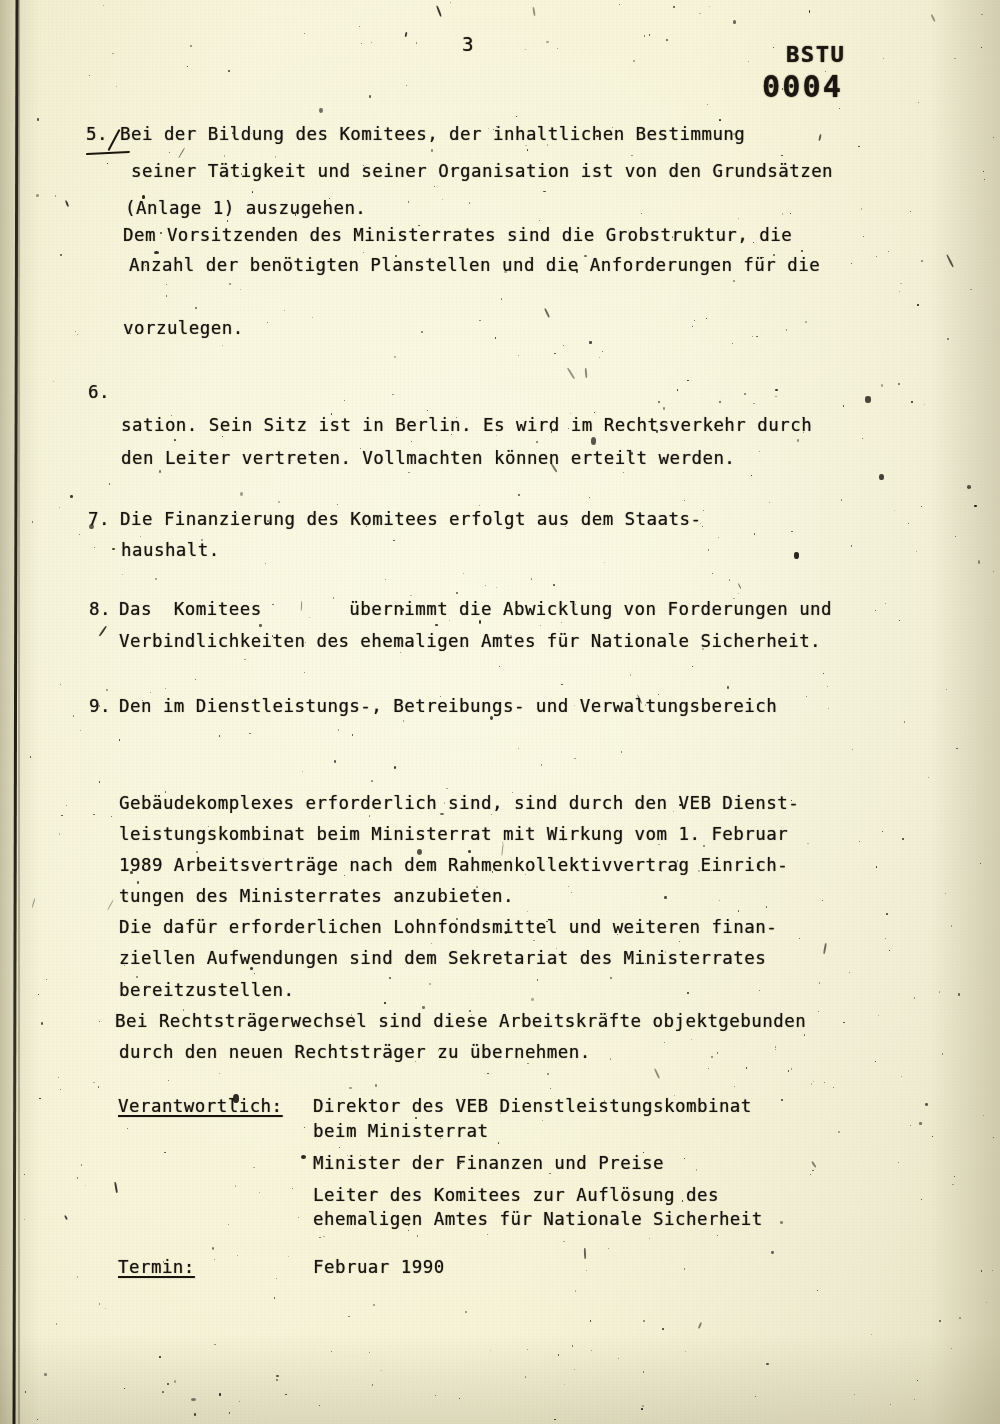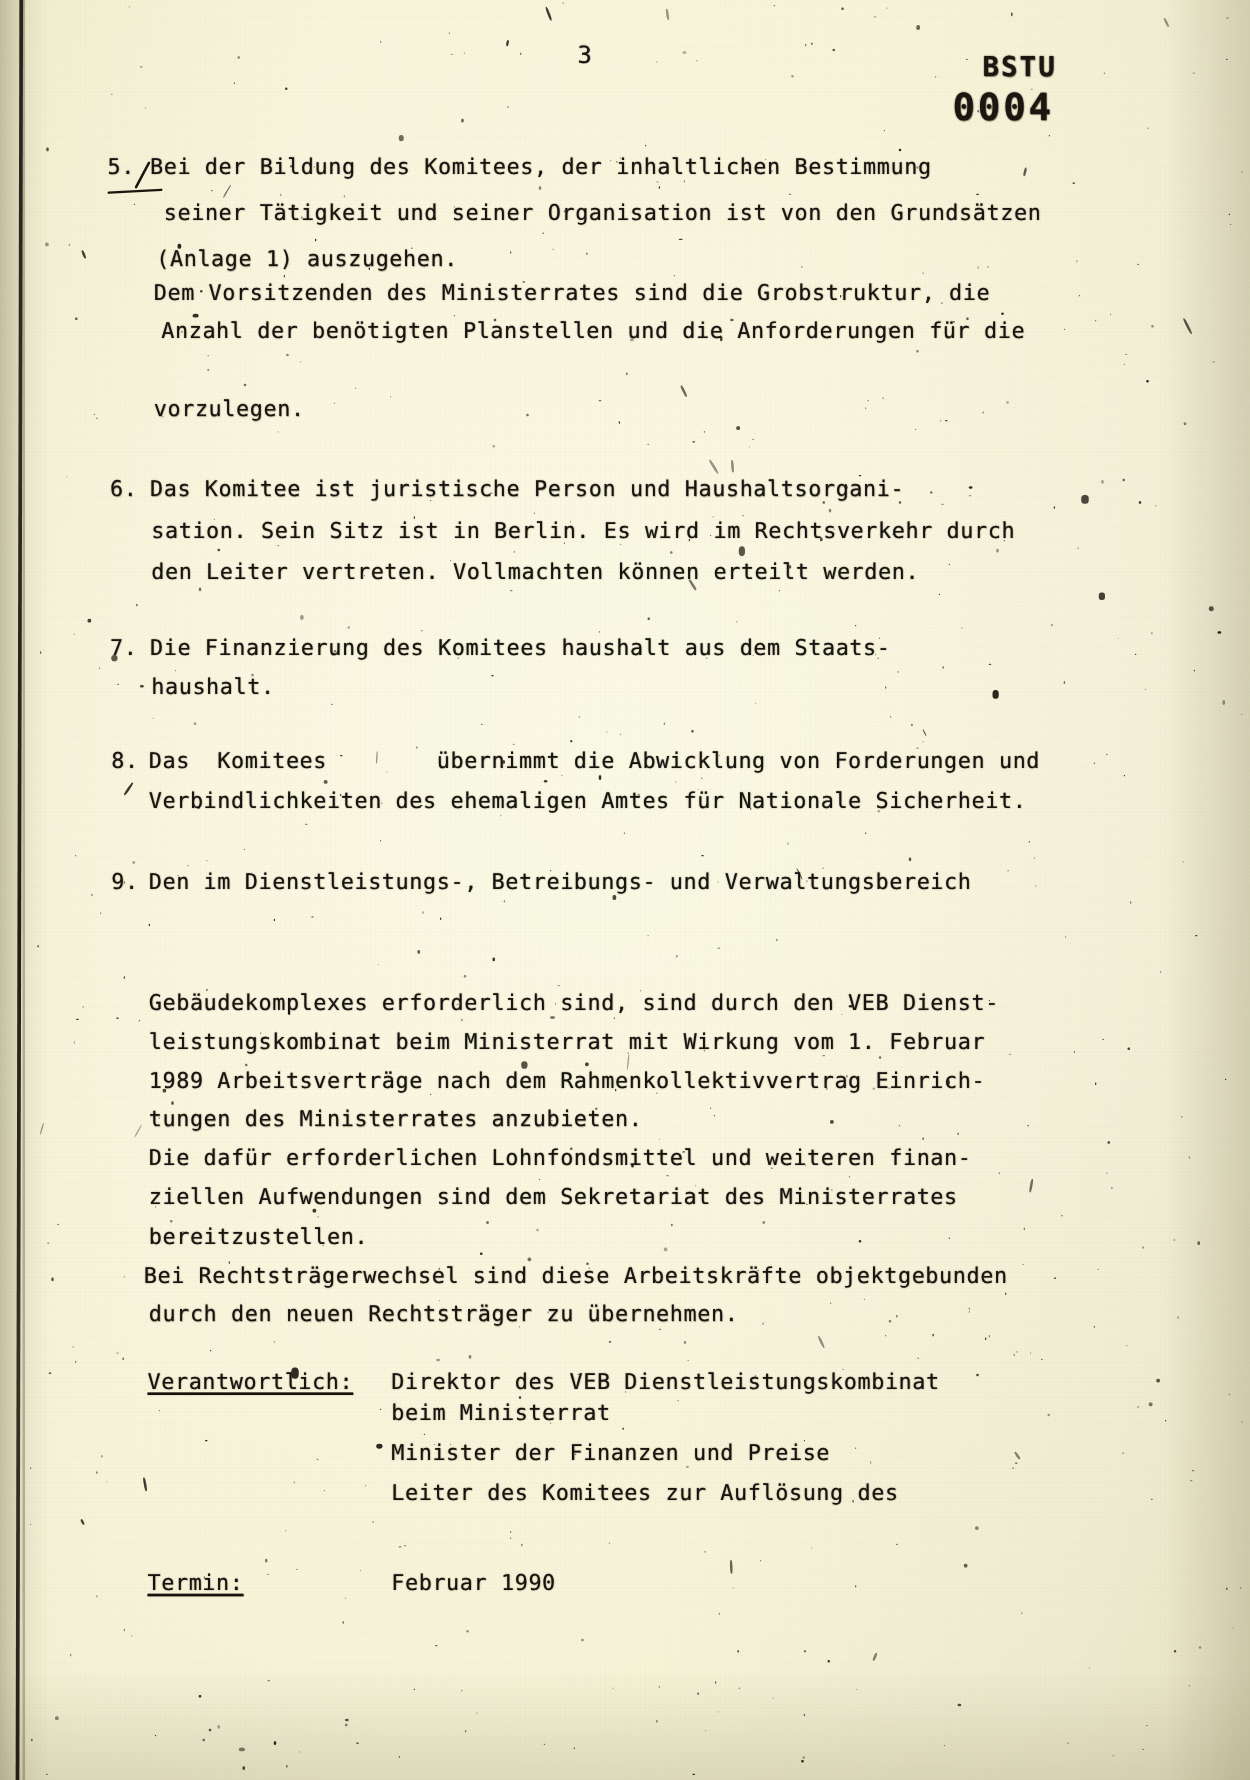--- a/index.html
+++ b/index.html
@@ -141,26 +141,25 @@
 
     <div class="tx" style="left:86px;  top:126px;">5.</div>
     <div class="tx" style="left:120px; top:126px;">Bei der Bildung des Komitees, der inhaltlichen Bestimmung</div>
     <div class="tx" style="left:131px; top:163px;">seiner Tätigkeit und seiner Organisation ist von den Grundsätzen</div>
     <div class="tx" style="left:125px; top:200px;">(Anlage 1) auszugehen.</div>
     <div class="tx" style="left:123px; top:227px;">Dem Vorsitzenden des Ministerrates sind die Grobstruktur, die</div>
     <div class="tx" style="left:129px; top:257px;">Anzahl der benötigten Planstellen und die Anforderungen für die</div>
     <div class="tx" style="left:123px; top:320px;">vorzulegen.</div>
 
     <div class="tx" style="left:88px;  top:384px;">6.</div>
-    <div class="tx" style="left:120px; top:384px;">Das Komitee ist juristische Person und Haushaltsorgani-</div>
     <div class="tx" style="left:121px; top:417px;">sation. Sein Sitz ist in Berlin. Es wird im Rechtsverkehr durch</div>
     <div class="tx" style="left:121px; top:450px;">den Leiter vertreten. Vollmachten können erteilt werden.</div>
 
     <div class="tx" style="left:88px;  top:511px;">7.</div>
-    <div class="tx" style="left:120px; top:511px;">Die Finanzierung des Komitees haushalt aus dem Staats-</div>
+    <div class="tx" style="left:120px; top:511px;">Die Finanzierung des Komitees erfolgt aus dem Staats-</div>
     <div class="tx" style="left:121px; top:542px;">haushalt.</div>
 
     <div class="tx" style="left:89px;  top:601px;">8.</div>
     <div class="tx" style="left:119px; top:601px;">Das  Komitees        übernimmt die Abwicklung von Forderungen und</div>
     <div class="tx" style="left:119px; top:633px;">Verbindlichkeiten des ehemaligen Amtes für Nationale Sicherheit.</div>
 
     <div class="tx" style="left:89px;  top:698px;">9.</div>
     <div class="tx" style="left:119px; top:698px;">Den im Dienstleistungs-, Betreibungs- und Verwaltungsbereich</div>
     <div class="tx" style="left:119px; top:795px;">Gebäudekomplexes erforderlich sind, sind durch den VEB Dienst-</div>
     <div class="tx" style="left:119px; top:826px;">leistungskombinat beim Ministerrat mit Wirkung vom 1. Februar</div>
@@ -170,20 +169,21 @@
     <div class="tx" style="left:119px; top:950px;">ziellen Aufwendungen sind dem Sekretariat des Ministerrates</div>
     <div class="tx" style="left:119px; top:982px;">bereitzustellen.</div>
     <div class="tx" style="left:115px; top:1013px;">Bei Rechtsträgerwechsel sind diese Arbeitskräfte objektgebunden</div>
     <div class="tx" style="left:119px; top:1044px;">durch den neuen Rechtsträger zu übernehmen.</div>
 
     <div class="tx ul-word" style="left:118px; top:1098px;">Verantwortlich:</div>
     <div class="tx" style="left:313px; top:1098px;">Direktor des VEB Dienstleistungskombinat</div>
     <div class="tx" style="left:313px; top:1123px;">beim Ministerrat</div>
     <div class="tx" style="left:313px; top:1155px;">Minister der Finanzen und Preise</div>
     <div class="tx" style="left:313px; top:1187px;">Leiter des Komitees zur Auflösung des</div>
+    <div class="tx" style="left:313px; top:1211px;">ehemaligen Amtes für Nationale Sicherheit</div>
 
     <div class="tx ul-word" style="left:118px; top:1259px;">Termin:</div>
     <div class="tx" style="left:313px; top:1259px;">Februar 1990</div>
   </div>
 
   <div class="pen" style="left:113px; top:128px; width:2px; height:24px; transform:rotate(28deg);"></div>
   <div class="pen" style="left:86px; top:152px; width:44px; height:2px; transform:rotate(-3deg);"></div>
 
   <div class="speckles" id="speckle-layer">
       <div class="spk" style="left: 992.7px; top: 1137.1px; width: 1.4px; height: 0.9px; opacity: 0.69;"></div>

